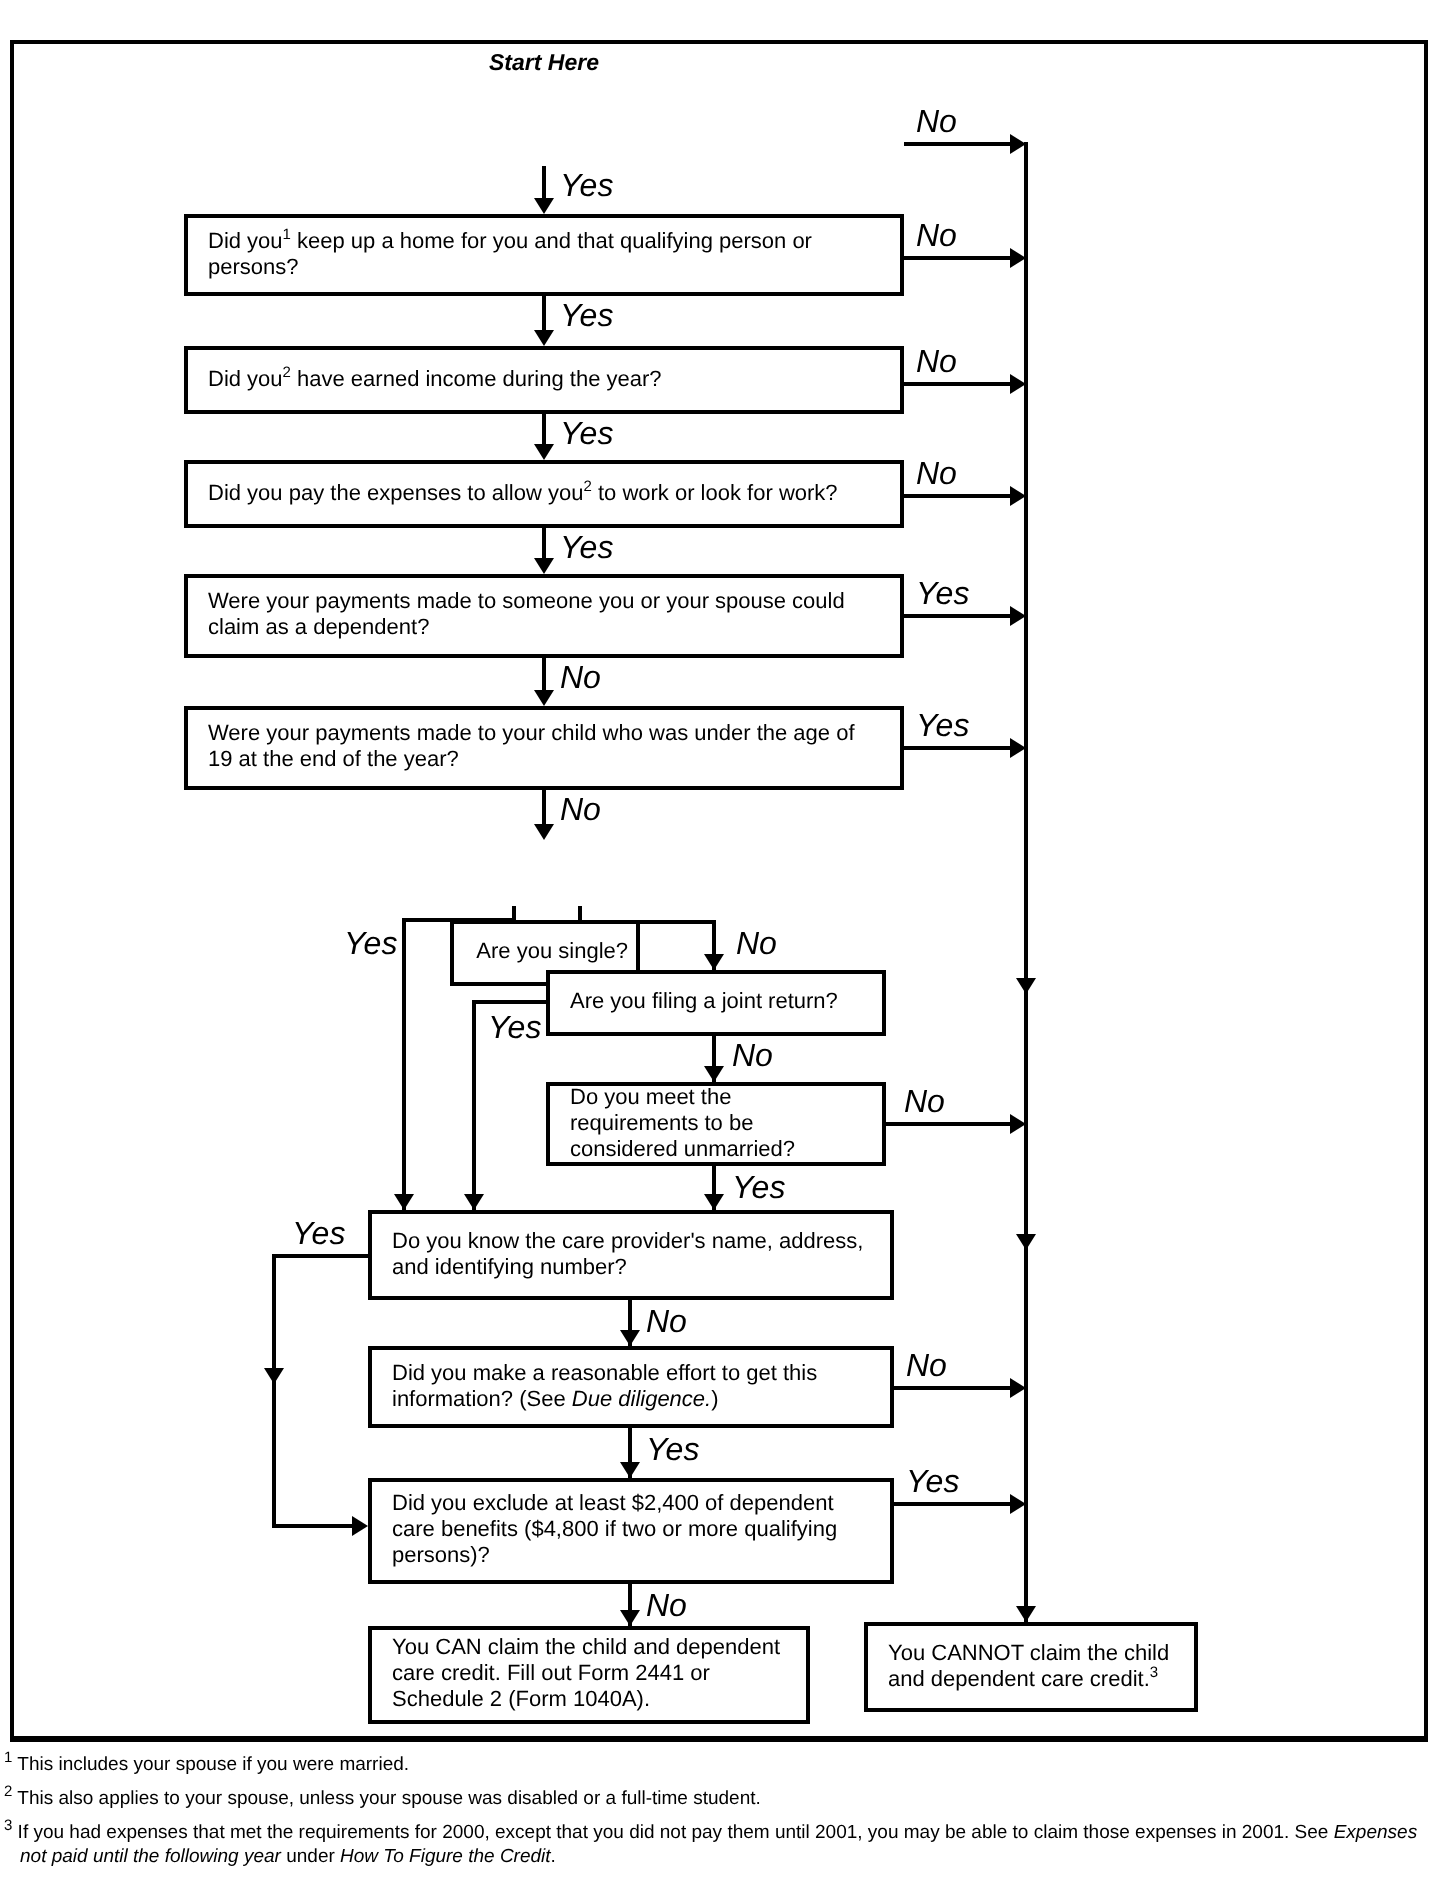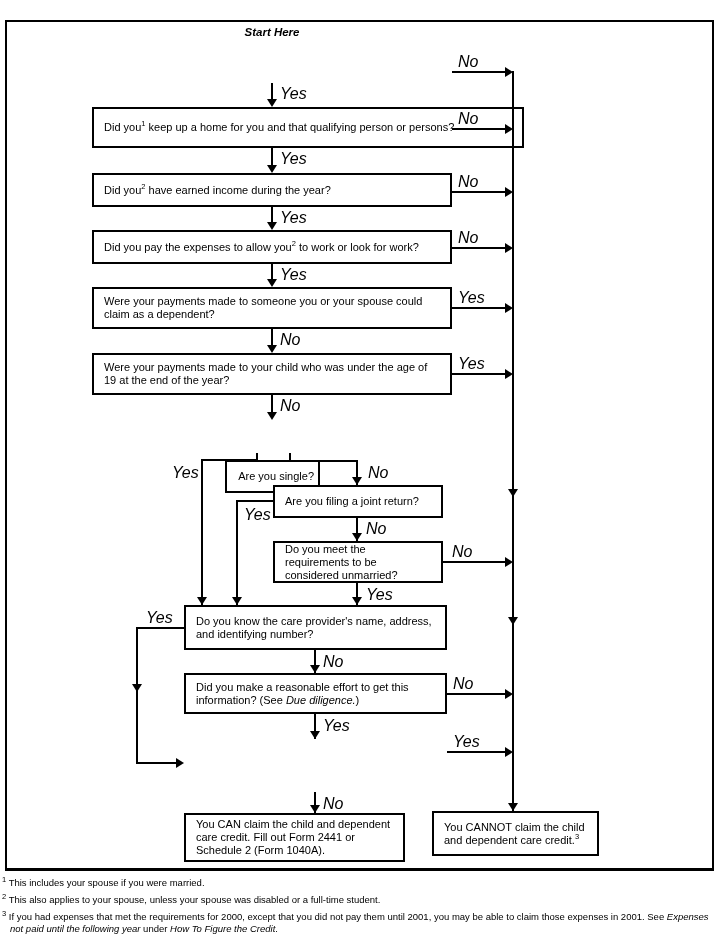--- a/index.html
+++ b/index.html
@@ -31,21 +31,21 @@
 <body>
 
 <div class="canvas">
 
 
   <div class="frame"></div>
 
   <div class="start">Start Here</div>
 
 
-  <div class="qbox" style="left:92px;top:107px;width:432px;height:41px">
+  <div class="qbox" style="left:92px;top:107px;width:360px;height:41px">
     <span><span>Did you</span><sup>1</sup><span> keep up a home for you and that qualifying person or persons?</span></span>
   </div>
 
   <div class="qbox" style="left:92px;top:173px;width:360px;height:34px">
     <span><span>Did you</span><sup>2</sup><span> have earned income during the year?</span></span>
   </div>
 
   <div class="qbox" style="left:92px;top:230px;width:360px;height:34px">
     <span><span>Did you pay the expenses to allow you</span><sup>2</sup><span> to work or look for work?</span></span>
   </div>
@@ -71,20 +71,23 @@
   </div>
 
   <div class="qbox" style="left:184px;top:605px;width:263px;height:45px">
     <span>Do you know the care provider's name, address, and identifying number?</span>
   </div>
 
   <div class="qbox" style="left:184px;top:673px;width:263px;height:41px">
     <span><span>Did you make a reasonable effort to get this information? (See </span><i>Due diligence.</i><span>)</span></span>
   </div>
 
+  <div class="qbox" style="left:184px;top:739px;width:263px;height:53px">
+    <span>Did you exclude at least $2,400 of dependent care benefits ($4,800 if two or more qualifying persons)?</span>
+  </div>
 
   <div class="qbox" style="left:184px;top:813px;width:221px;height:49px">
     <span>You CAN claim the child and dependent care credit. Fill out Form 2441 or Schedule 2 (Form 1040A).</span>
   </div>
 
   <div class="qbox" style="left:432px;top:811px;width:167px;height:45px">
     <span><span>You CANNOT claim the child and dependent care credit.</span><sup>3</sup></span>
   </div>
 
   <div class="vl" style="left:271px;top:83px;height:17px"></div>

